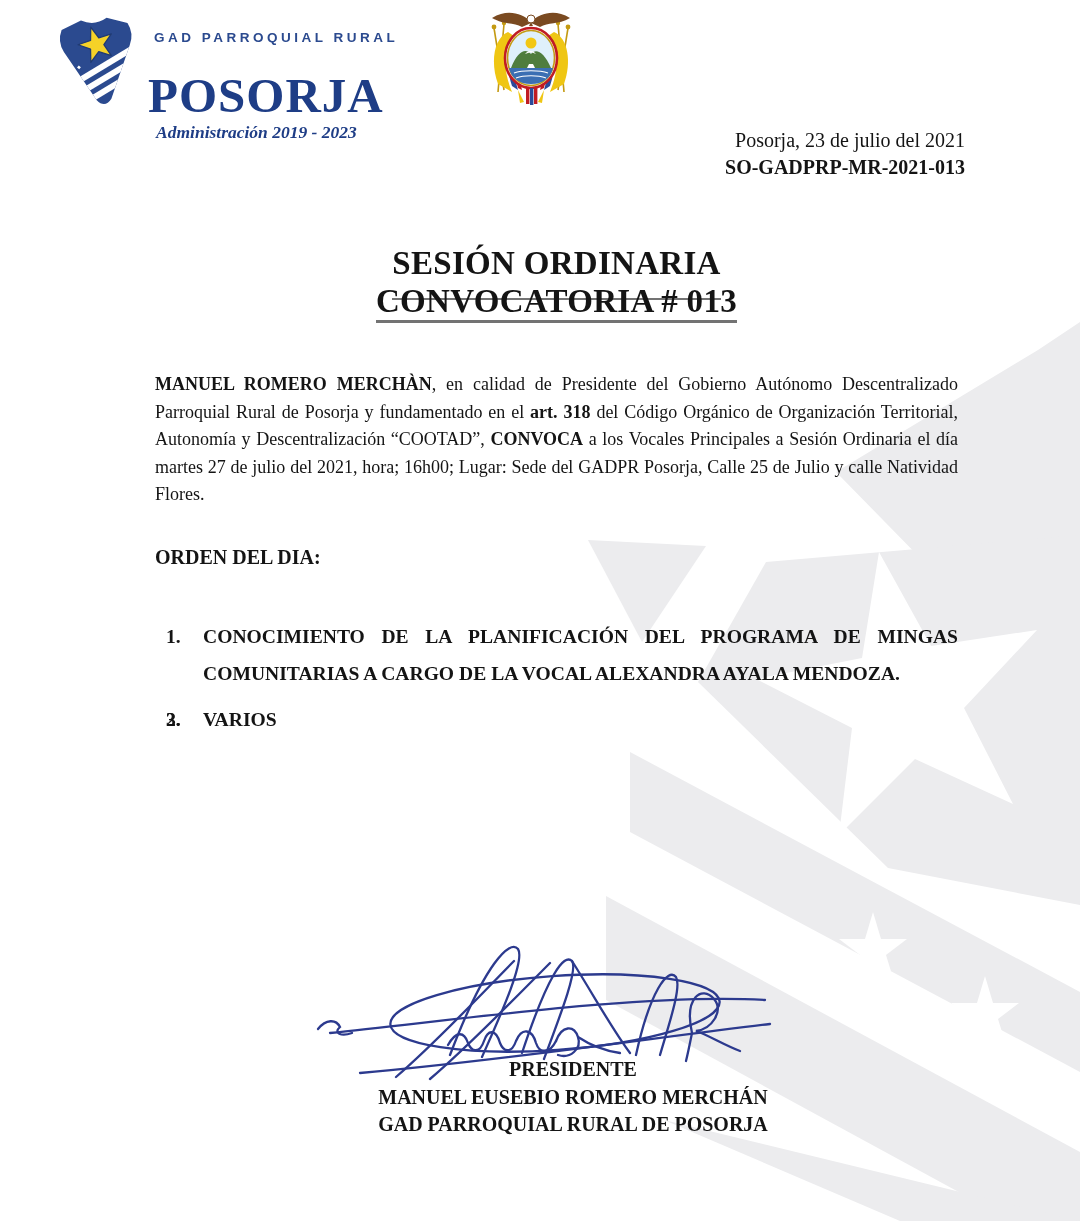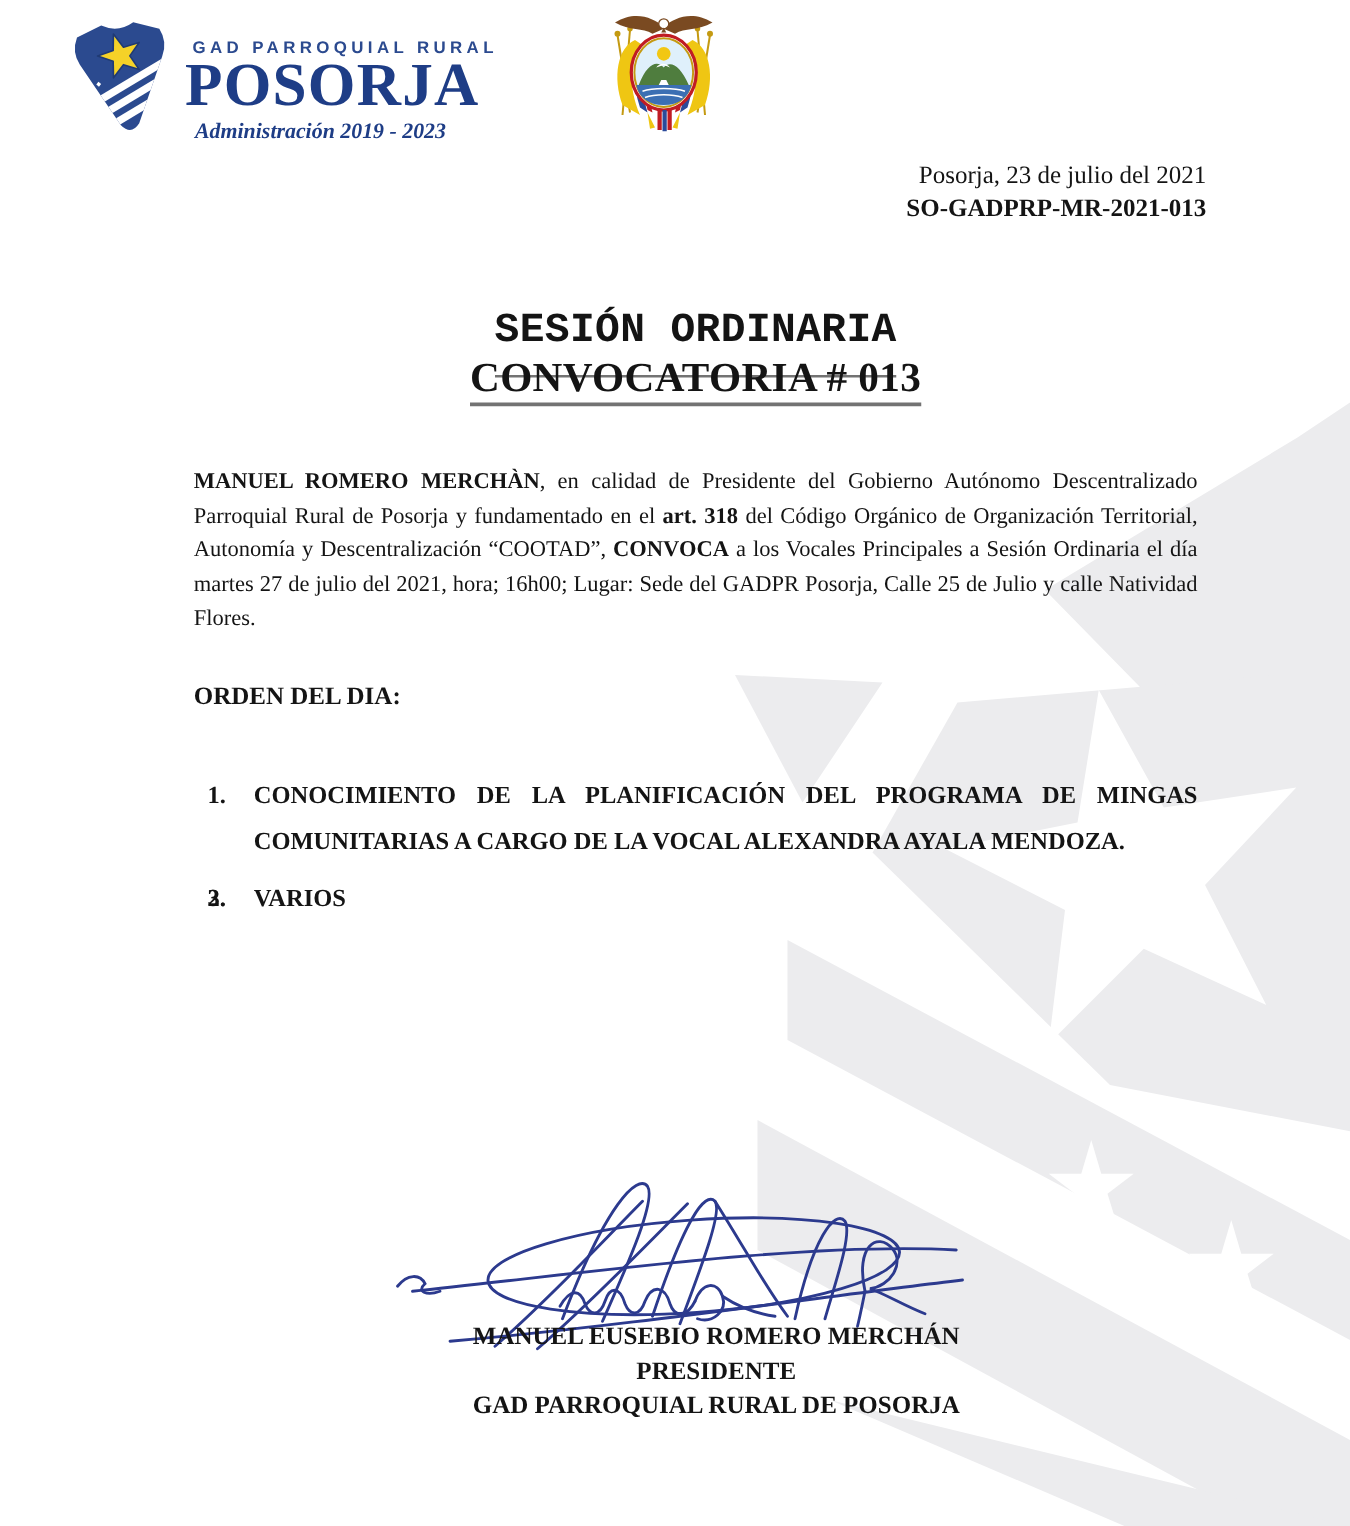--- a/index.html
+++ b/index.html
@@ -24,36 +24,37 @@
   .logo-text{margin-left:4px;padding-top:18px;}
   .logo-org{
     font-family:"Liberation Sans", sans-serif;
     font-weight:bold;font-size:13.5px;letter-spacing:3.5px;
     color:#2b4a8f;margin-left:6px;
   }
   .logo-name{
     font-family:"Liberation Serif", serif;
     font-weight:bold;font-size:49px;line-height:46px;letter-spacing:1px;
     color:#1e3d86;
+    margin-top:28px;
   }
   .logo-admin{
     font-family:"Liberation Serif", serif;
     font-weight:bold;font-style:italic;font-size:17.5px;
     color:#1e3d86;margin-left:8px;margin-top:3px;
   }
   .coat{left:478px;top:6px;width:106px;height:102px;}
 
   
   .meta{left:655px;top:127px;width:310px;text-align:right;font-size:20px;line-height:27px;}
   .meta .ref{font-weight:bold;}
 
   
   .title{left:155px;top:244px;width:803px;text-align:center;
          font-weight:bold;font-size:33px;line-height:38px;letter-spacing:0.3px;}
-  .title .u1{border-bottom:2px solid rgba(0,0,0,0.55);padding-bottom:17px;font-family:Liberation Mono, monospace;}
+  .title .u1{border-bottom:2px solid rgba(0,0,0,0.55);padding-bottom:17px;}
   .title .u2{border-bottom:3px solid #737373;padding-bottom:1px;}
 
   
   .body-par{left:155px;top:371px;width:803px;
             font-size:18px;line-height:27.5px;text-align:justify;}
 
   
   .agenda-head{left:155px;top:546px;width:500px;font-weight:bold;font-size:20px;}
   .agenda{left:160px;top:618px;width:798px;font-weight:bold;font-size:19.6px;}
   .agenda-item{position:relative;padding-left:43px;line-height:37px;
@@ -210,18 +211,18 @@
       <path d="M256,108 C262,92 274,92 278,104 C282,116 270,126 258,122"></path>
       <path d="M278,104 C290,112 306,118 320,120"></path>
       <path d="M392,100 C384,64 402,52 414,66 C424,78 412,96 396,98 C408,102 424,112 440,118"></path>
       <path d="M392,100 C390,110 388,120 386,128"></path>
       <path d="M96,144 C140,106 190,52 214,28"></path>
       <path d="M130,146 C170,112 220,60 250,30"></path>
     </g>
   </svg>
 
   <div class="abs sig-block">
+    <div>PRESIDENTE</div>
     <div>MANUEL EUSEBIO ROMERO MERCHÁN</div>
-    <div>PRESIDENTE</div>
     <div>GAD PARROQUIAL RURAL DE POSORJA</div>
   </div>
 
 </div>
 
 </body></html>

